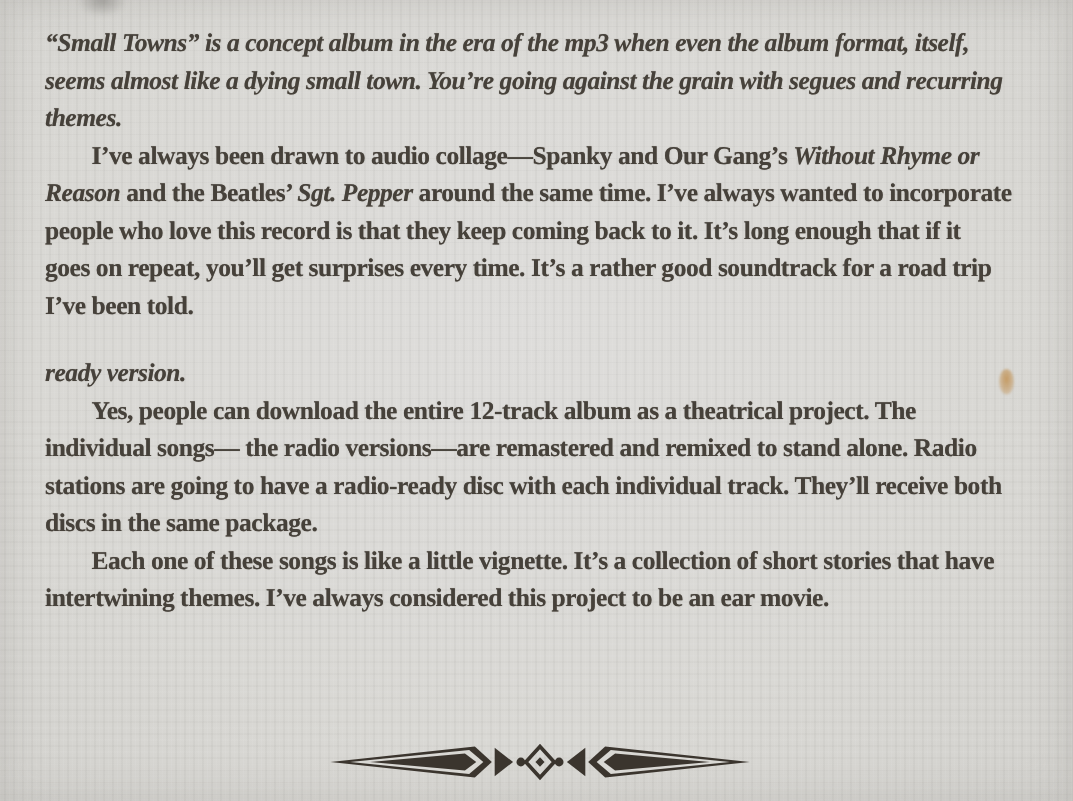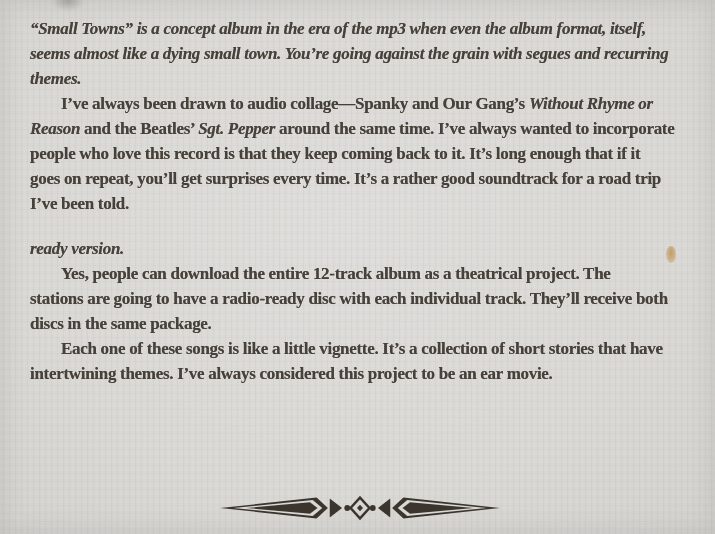--- a/index.html
+++ b/index.html
@@ -64,20 +64,21 @@
         <div class="line"><span class="em">Reason</span><span> and the Beatles’ </span><span class="em">Sgt. Pepper</span><span> around the same time. I’ve always wanted to incorporate</span></div>
         <div class="line"><span>people who love this record is that they keep coming back to it. It’s long enough that if it</span></div>
         <div class="line"><span>goes on repeat, you’ll get surprises every time. It’s a rather good soundtrack for a road trip</span></div>
         <div class="line"><span>I’ve been told.</span></div>
       </div>
       <div class="para question gap">
         <div class="line"><span>ready version.</span></div>
       </div>
       <div class="para answer">
         <div class="line indent"><span>Yes, people can download the entire 12-track album as a theatrical project. The</span></div>
+        <div class="line"><span>individual songs— the radio versions—are remastered and remixed to stand alone. Radio</span></div>
         <div class="line"><span>stations are going to have a radio-ready disc with each individual track. They’ll receive both</span></div>
         <div class="line"><span>discs in the same package.</span></div>
       </div>
       <div class="para answer">
         <div class="line indent"><span>Each one of these songs is like a little vignette. It’s a collection of short stories that have</span></div>
         <div class="line"><span>intertwining themes. I’ve always considered this project to be an ear movie.</span></div>
       </div>
     </div>
 
   <div class="stain"></div>

